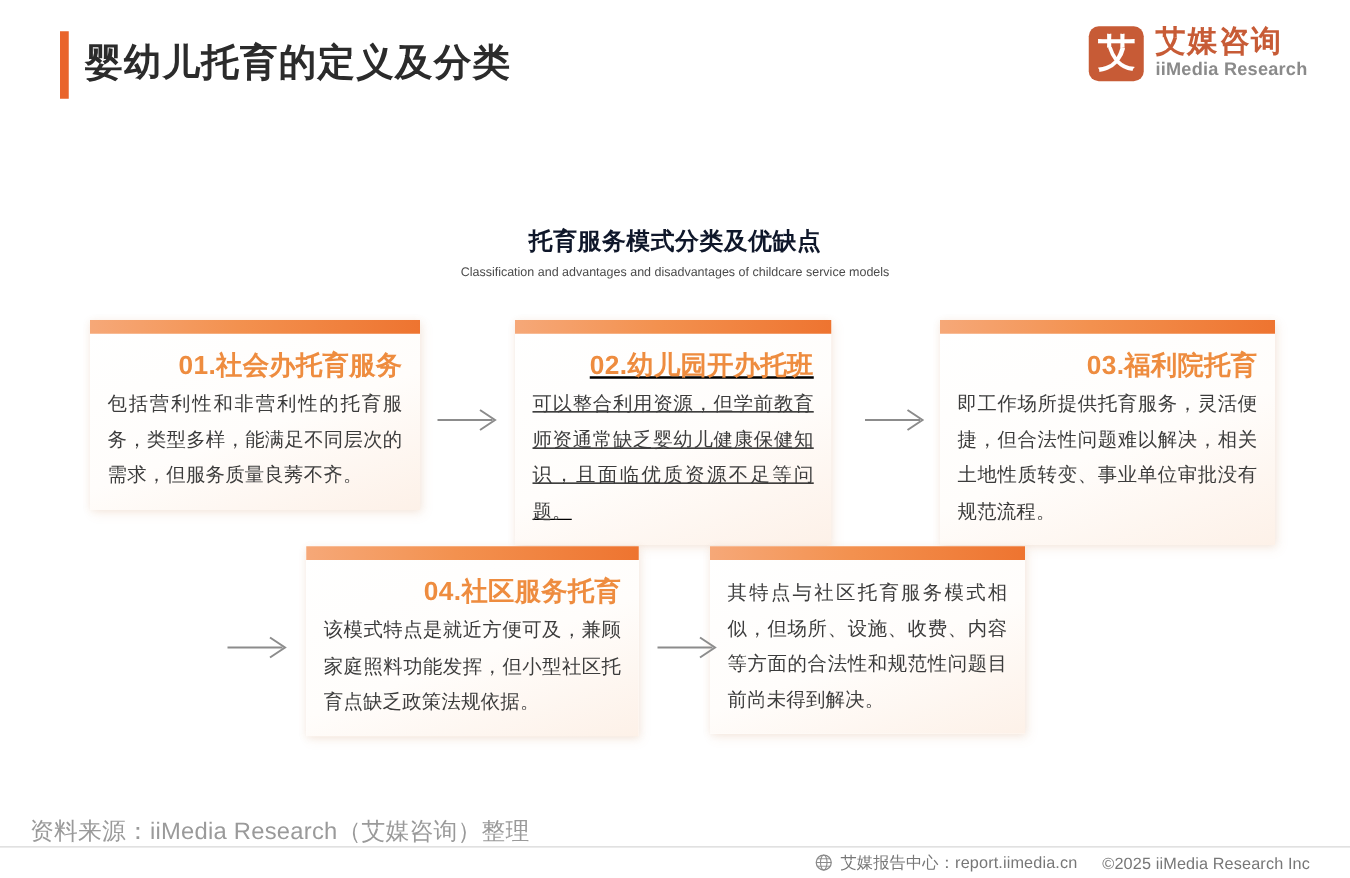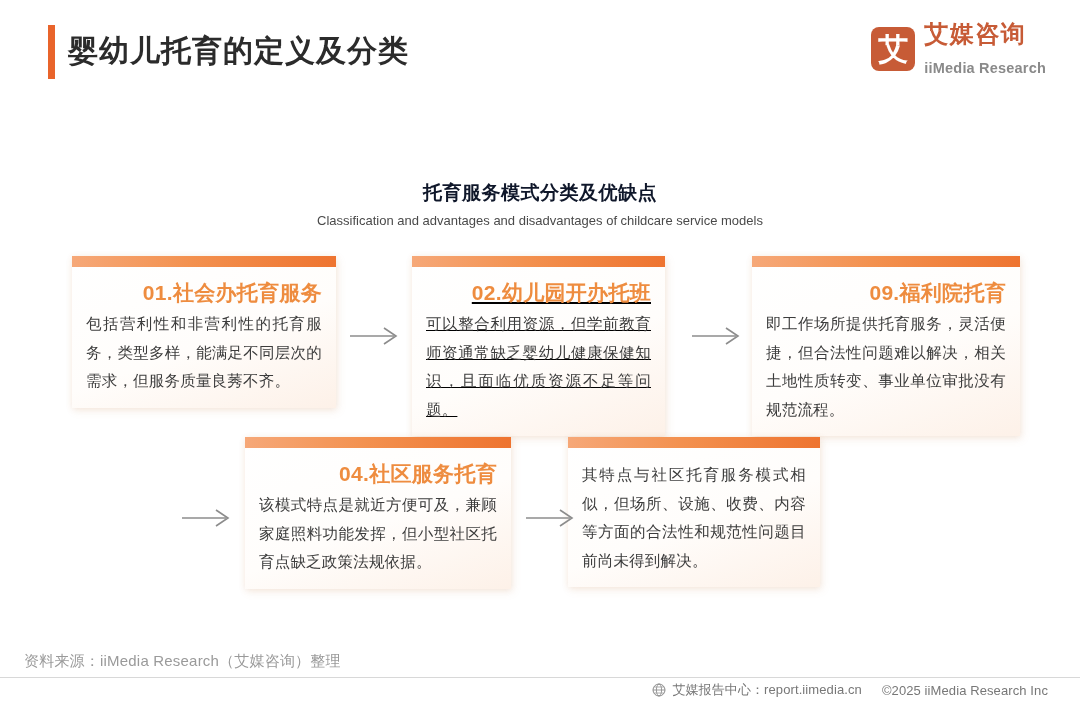--- a/index.html
+++ b/index.html
@@ -57,21 +57,21 @@
     width: 44px; height: 44px;
     border-radius: 8px;
     background: #C75B36;
     color: #ffffff;
     font-size: 30px;
     font-weight: 700;
     line-height: 44px;
     text-align: center;
     font-family: "DejaVu Sans", sans-serif;
   }
-  #logo-text { display: flex; flex-direction: column; justify-content: center; gap: 12px; }
+  #logo-text { display: flex; flex-direction: column; justify-content: center; }
   #logo-cn {
     font-size: 24px;
     font-weight: 700;
     color: #C75B36;
     letter-spacing: 1.5px;
     line-height: 26px;
   }
   #logo-en {
     font-size: 14.5px;
     font-weight: 700;
@@ -90,21 +90,21 @@
     font-size: 19px;
     font-weight: 700;
     color: #0f172a;
     letter-spacing: .5px;
   }
   #chart-subtitle {
     position: absolute;
     left: 0; top: 213px;
     width: 1080px;
     text-align: center;
-    font-size: 13px;
+    font-size: 10px;
     font-weight: 400;
     color: #4a4a4a;
     letter-spacing: 0;
   }
 
   
   .card {
     position: absolute;
     background: linear-gradient(160deg, #ffffff 0%, #fffdfb 55%, #fdf1e8 100%);
     box-shadow: 0 1px 6px rgba(190,120,70,0.13),
@@ -154,21 +154,21 @@
   .arrow svg { display: block; }
   #arrow-1 { left: 348px; top: 325px; }
   #arrow-2 { left: 690px; top: 325px; }
   #arrow-3 { left: 180px; top: 507px; }
   #arrow-4 { left: 524px; top: 507px; }
 
   
   #source-note {
     position: absolute;
     left: 24px; top: 652px;
-    font-size: 15px;
+    font-size: 19px;
     color: #9a9a9a;
     letter-spacing: .2px;
   }
   #footer-rule {
     position: absolute;
     left: 0; top: 677px;
     width: 1080px; height: 1px;
     background: #d8d8d8;
   }
   #footer-bar {
@@ -220,21 +220,21 @@
     <div class="card-bar"></div>
     <div class="card-body">
       <div class="card-head">02.幼儿园开办托班</div>
       <div class="card-text">可以整合利用资源，但学前教育师资通常缺乏婴幼儿健康保健知识，且面临优质资源不足等问题。</div>
     </div>
   </div>
 
   <div class="card" id="card-03">
     <div class="card-bar"></div>
     <div class="card-body">
-      <div class="card-head">09.福利院托育</div>
+      <div class="card-head">03.福利院托育</div>
       <div class="card-text">即工作场所提供托育服务，灵活便捷，但合法性问题难以解决，相关土地性质转变、事业单位审批没有规范流程。</div>
     </div>
   </div>
 
   <div class="card" id="card-04">
     <div class="card-bar"></div>
     <div class="card-body">
       <div class="card-head">04.社区服务托育</div>
       <div class="card-text">该模式特点是就近方便可及，兼顾家庭照料功能发挥，但小型社区托育点缺乏政策法规依据。</div>
     </div>

